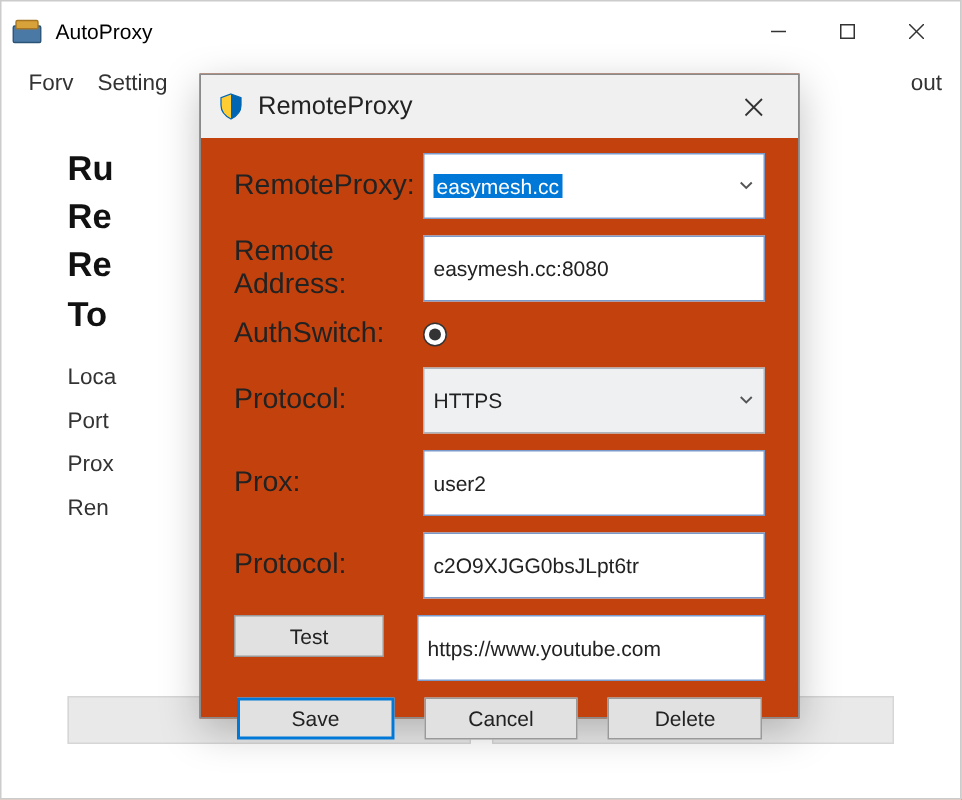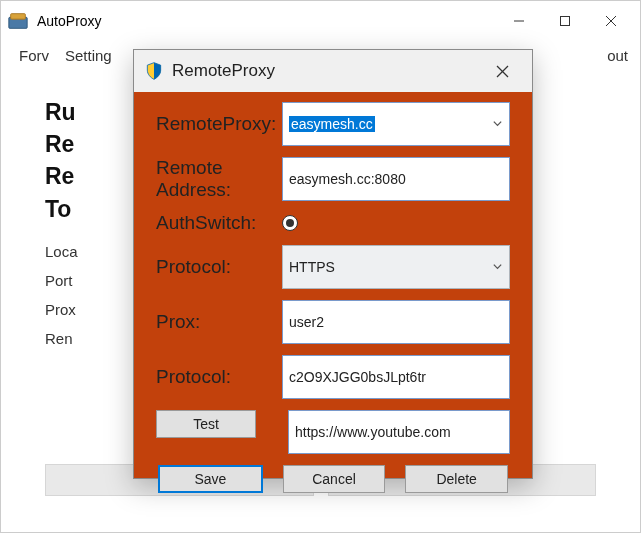--- a/index.html
+++ b/index.html
@@ -46,21 +46,21 @@
     .combo .chev, .select-like .chev { position: absolute; right: 6px; top: 50%; transform: translateY(-50%); }
     .select-like { border-color: #aeb5bc; background: #eef0f2; }
     .select-like .sel-text { color: #222; }
 
     .radio-outer { width: 16px; height: 16px; border: 1px solid #333; border-radius: 50%; display: flex; align-items: center; justify-content: center; background: #fff; }
     .radio-inner { width: 8px; height: 8px; background: #333; border-radius: 50%; }
 
     .btn { height: 28px; border: 1px solid #9a9a9a; background: #e1e1e1; font-size: 14px; color: #222; display: flex; align-items: center; justify-content: center; }
 
     .test-btn { width: 100px; margin-left: 0; }
-    .test-row { align-items: stretch; gap: 32px; }
+    .test-row { align-items: stretch; gap: 22px; }
     .test-row .textinput { flex: 1; }
 
     .actions { display: flex; gap: 20px; padding: 0 2px; }
     .actions .btn { flex: 1; }
     .primary { border: 2px solid #0078d7; background: #e1e1e1; }
 
     .chev svg { width: 11px; height: 11px; }
   </style>
 </head>
 <body>

